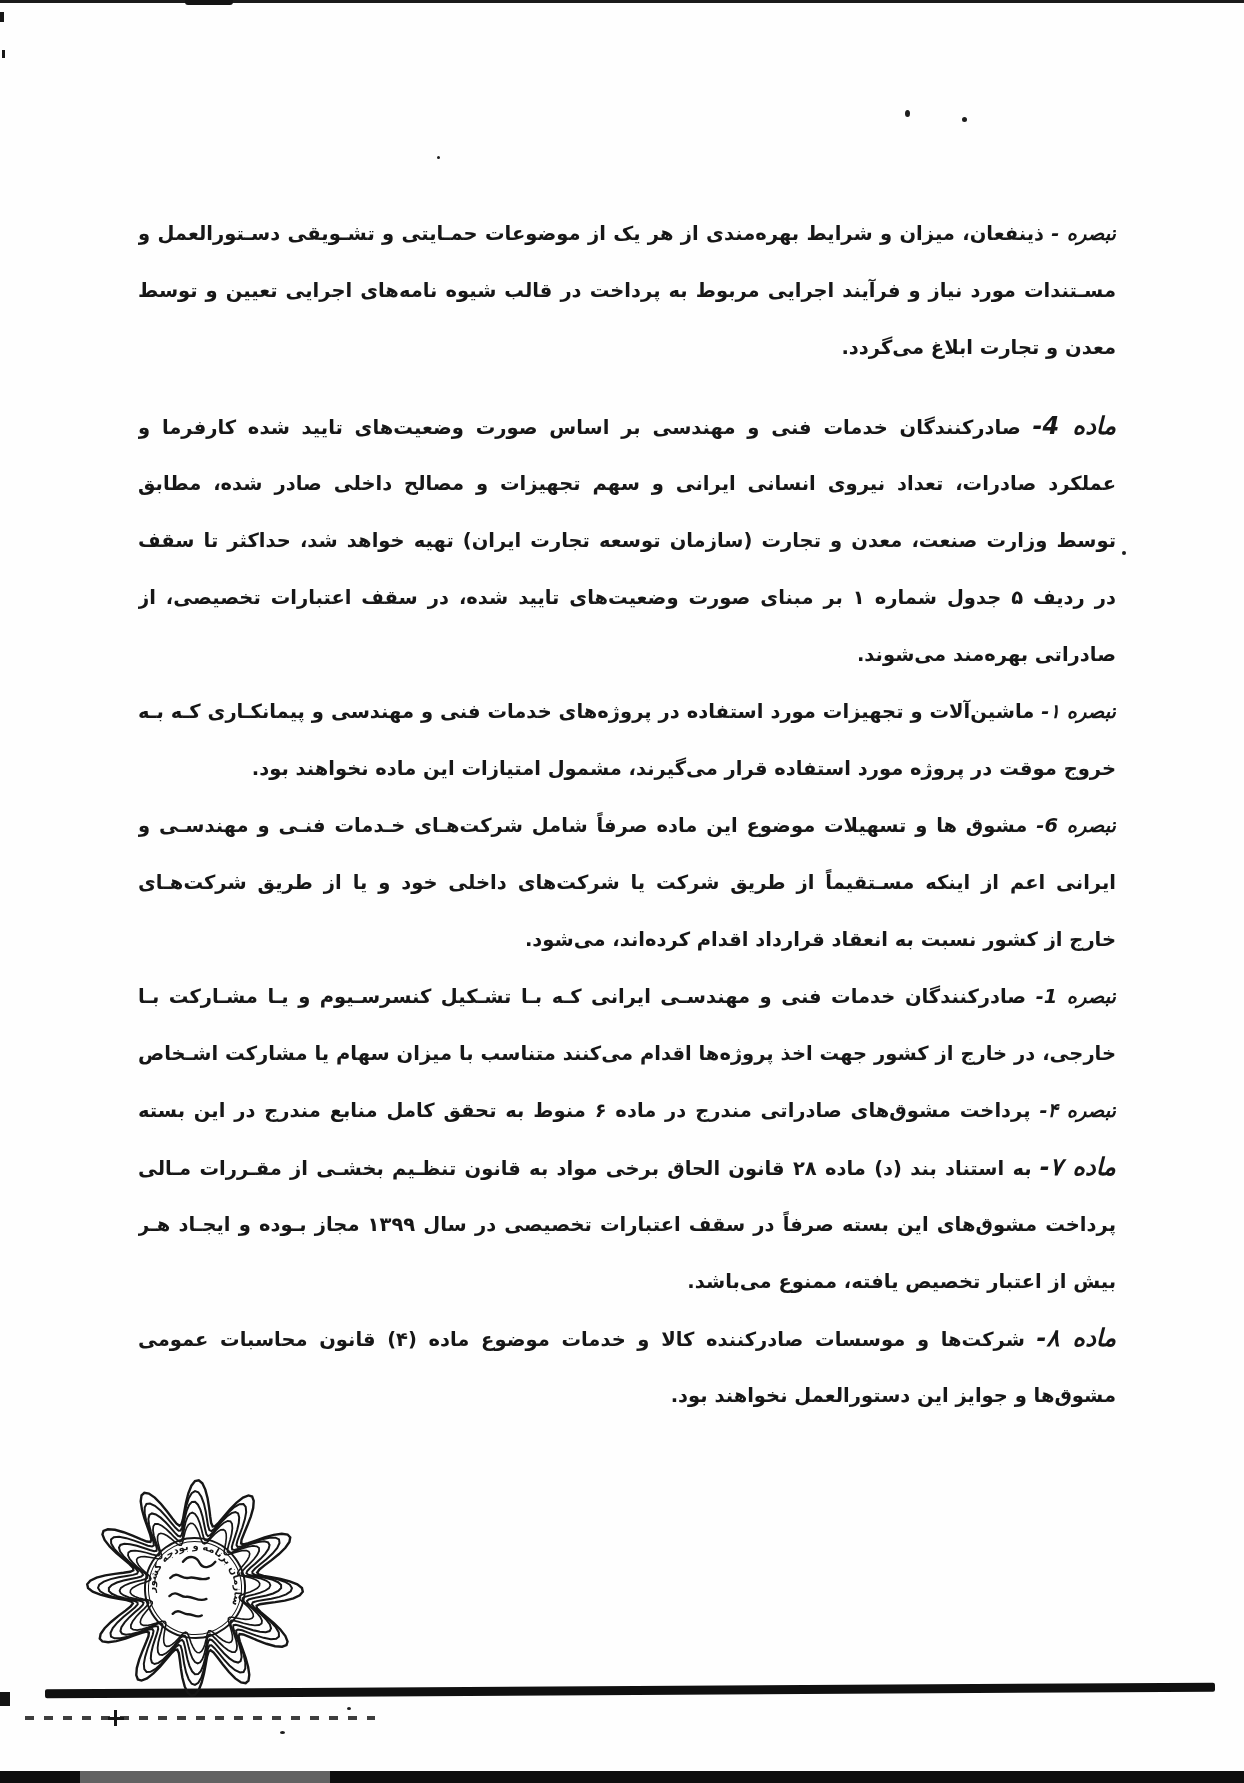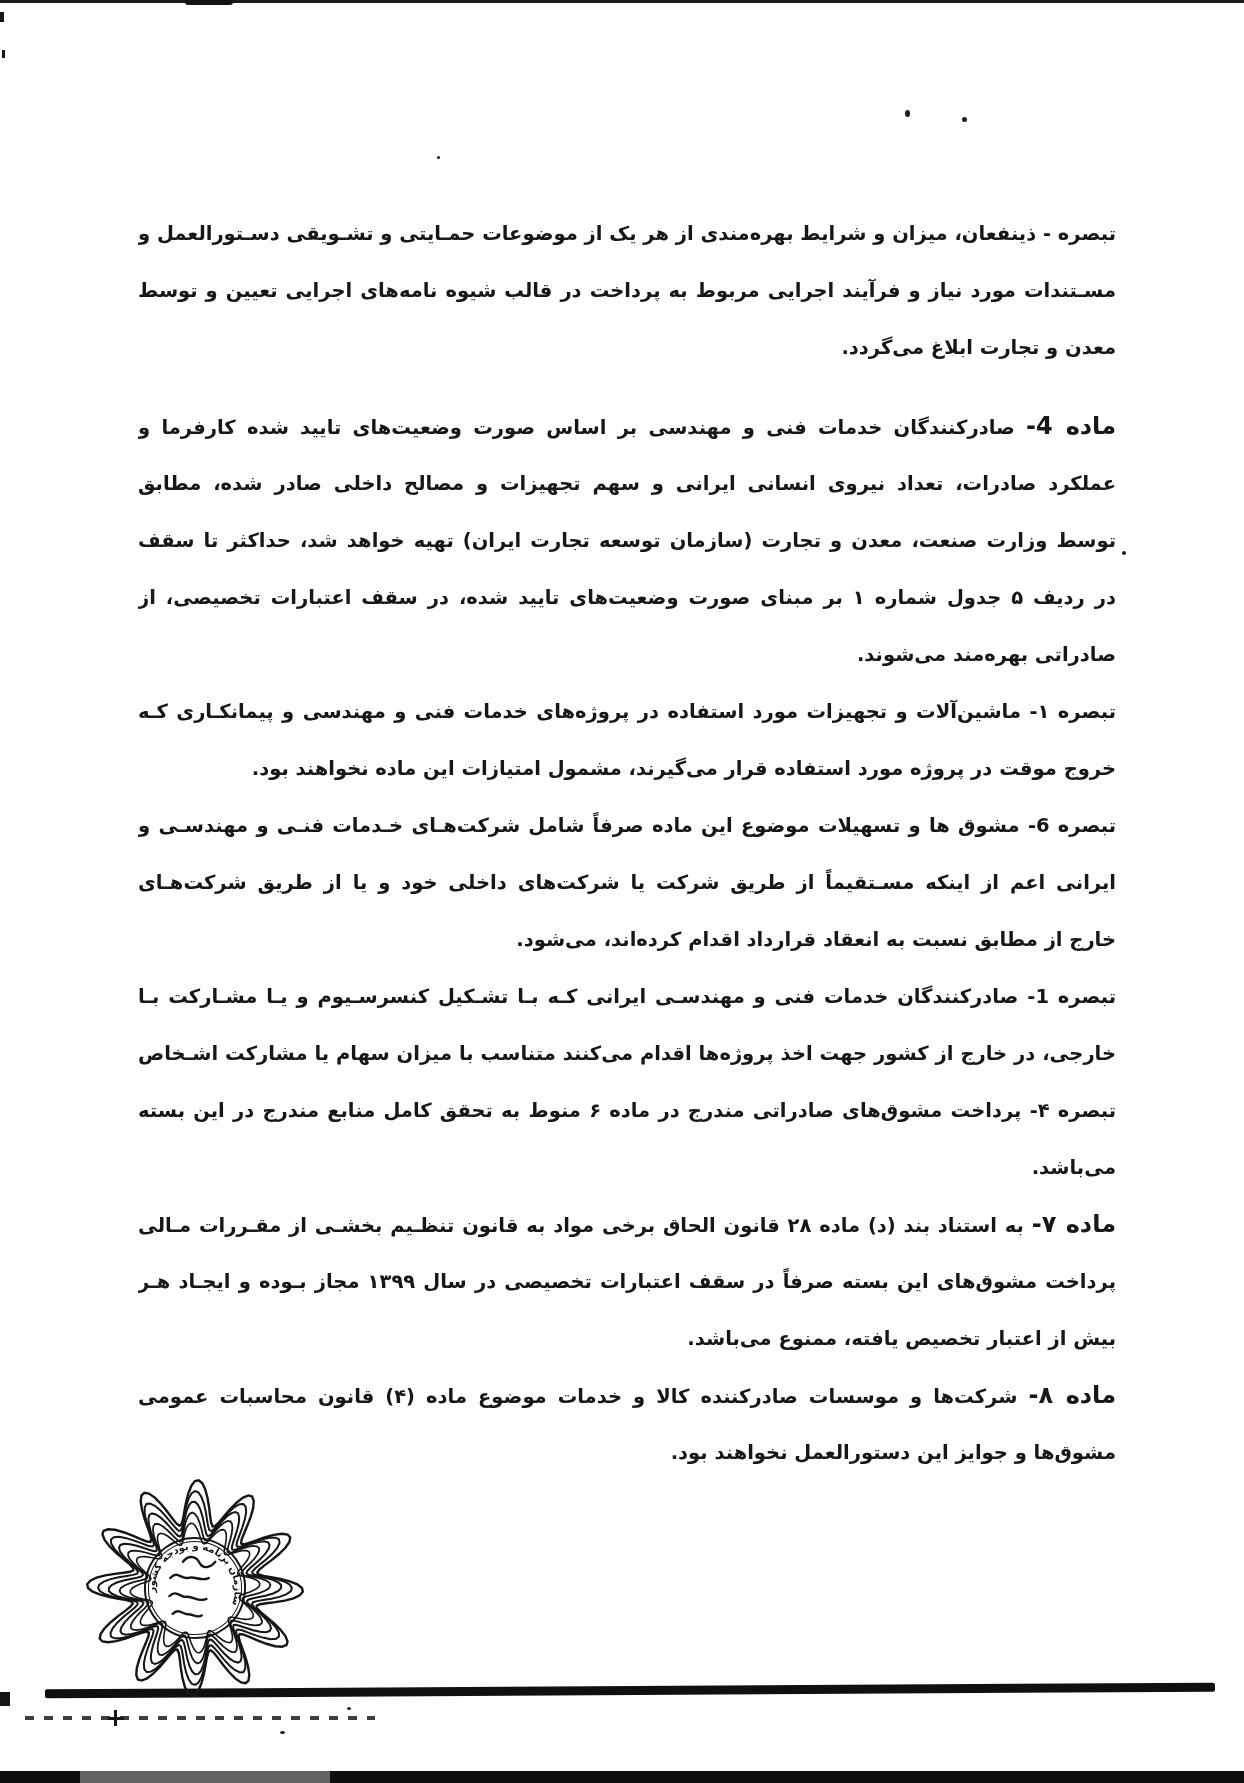--- a/index.html
+++ b/index.html
@@ -17,21 +17,21 @@
     color:#171717;
   }
   .paragraph{margin:0;}
   .content > .paragraph:nth-of-type(2){margin-top:22px;}
   .line{
     height:57px;line-height:57px;overflow:hidden;
     white-space:normal;
   }
   .line.fill{text-align:justify;text-align-last:justify;}
   .line.end{text-align:right;}
-  .lead{font-weight:900;letter-spacing:.3px;}
+  .lead{font-weight:900;letter-spacing:.3px;font-style:italic;}
   .lead.big{font-size:24px;}
   
   .art{position:absolute;background:#171717;}
   .top-edge{top:0;left:0;width:100%;height:3px;background:#1b1b1b;}
   .top-edge-blob{top:0;left:185px;width:48px;height:5px;background:#141414;border-radius:0 0 3px 3px;}
   .mark-left-1{top:12px;left:0;width:4px;height:10px;}
   .mark-left-2{top:50px;left:2px;width:3px;height:8px;}
   .dot{border-radius:50%;background:#1d1d1d;}
   .dot.d1{top:110px;left:905px;width:5px;height:7px;}
   .dot.d2{top:117px;left:962px;width:5px;height:5px;}
@@ -91,29 +91,28 @@
         <div class="line fill">در ردیف ۵ جدول شماره ۱ بر مبنای صورت وضعیت‌های تایید شده، در سقف اعتبارات تخصیصی، از مشوق‌های</div>
         <div class="line end">صادراتی بهره‌مند می‌شوند.</div>
       </div>
       <div class="paragraph">
         <div class="line fill"><span class="lead">تبصره ۱-</span> <span>ماشین‌آلات و تجهیزات مورد استفاده در پروژه‌های خدمات فنی و مهندسی و پیمانکـاری کـه بـه صـورت</span></div>
         <div class="line end">خروج موقت در پروژه مورد استفاده قرار می‌گیرند، مشمول امتیازات این ماده نخواهند بود.</div>
       </div>
       <div class="paragraph">
         <div class="line fill"><span class="lead">تبصره 6-</span> <span>مشوق ها و تسهیلات موضوع این ماده صرفاً شامل شرکت‌هـای خـدمات فنـی و مهندسـی و پیمانکـاری</span></div>
         <div class="line fill">ایرانی اعم از اینکه مسـتقیماً از طریق شرکت یا شرکت‌های داخلی خود و یا از طریق شرکت‌هـای ثبـت‌شـده خـود در</div>
-        <div class="line end">خارج از مطابق نسبت به انعقاد قرارداد اقدام کرده‌اند، می‌شود.</div>
+        <div class="line end">خارج از کشور نسبت به انعقاد قرارداد اقدام کرده‌اند، می‌شود.</div>
       </div>
       <div class="paragraph">
         <div class="line fill"><span class="lead">تبصره 1-</span> <span>صادرکنندگان خدمات فنی و مهندسـی ایرانی کـه بـا تشـکیل کنسرسـیوم و یـا مشـارکت بـا اشـخاص</span></div>
         <div class="line fill">خارجی، در خارج از کشور جهت اخذ پروژه‌ها اقدام می‌کنند متناسب با میزان سهام یا مشارکت اشـخاص حقیقـی بـا</div>
       </div>
       <div class="paragraph">
         <div class="line fill"><span class="lead">تبصره ۴-</span> <span>پرداخت مشوق‌های صادراتی مندرج در ماده ۶ منوط به تحقق کامل منابع مندرج در این بسته حمـایتی</span></div>
-        <div class="line end">می‌باشد.</div>
       </div>
       <div class="paragraph">
         <div class="line fill"><span class="lead big">ماده ۷-</span> <span>به استناد بند (د) ماده ۲۸ قانون الحاق برخی مواد به قانون تنظـیم بخشـی از مقـررات مـالی دولـت (۲)،</span></div>
         <div class="line fill">پرداخت مشوق‌های این بسته صرفاً در سقف اعتبارات تخصیصی در سال ۱۳۹۹ مجاز بـوده و ایجـاد هـر گونـه تعهد</div>
         <div class="line end">بیش از اعتبار تخصیص یافته، ممنوع می‌باشد.</div>
       </div>
       <div class="paragraph">
         <div class="line fill"><span class="lead big">ماده ۸-</span> <span>شرکت‌ها و موسسات صادرکننده کالا و خدمات موضوع ماده (۴) قانون محاسبات عمومی کشـور مشـمول</span></div>
         <div class="line end">مشوق‌ها و جوایز این دستورالعمل نخواهند بود.</div>
       </div>

